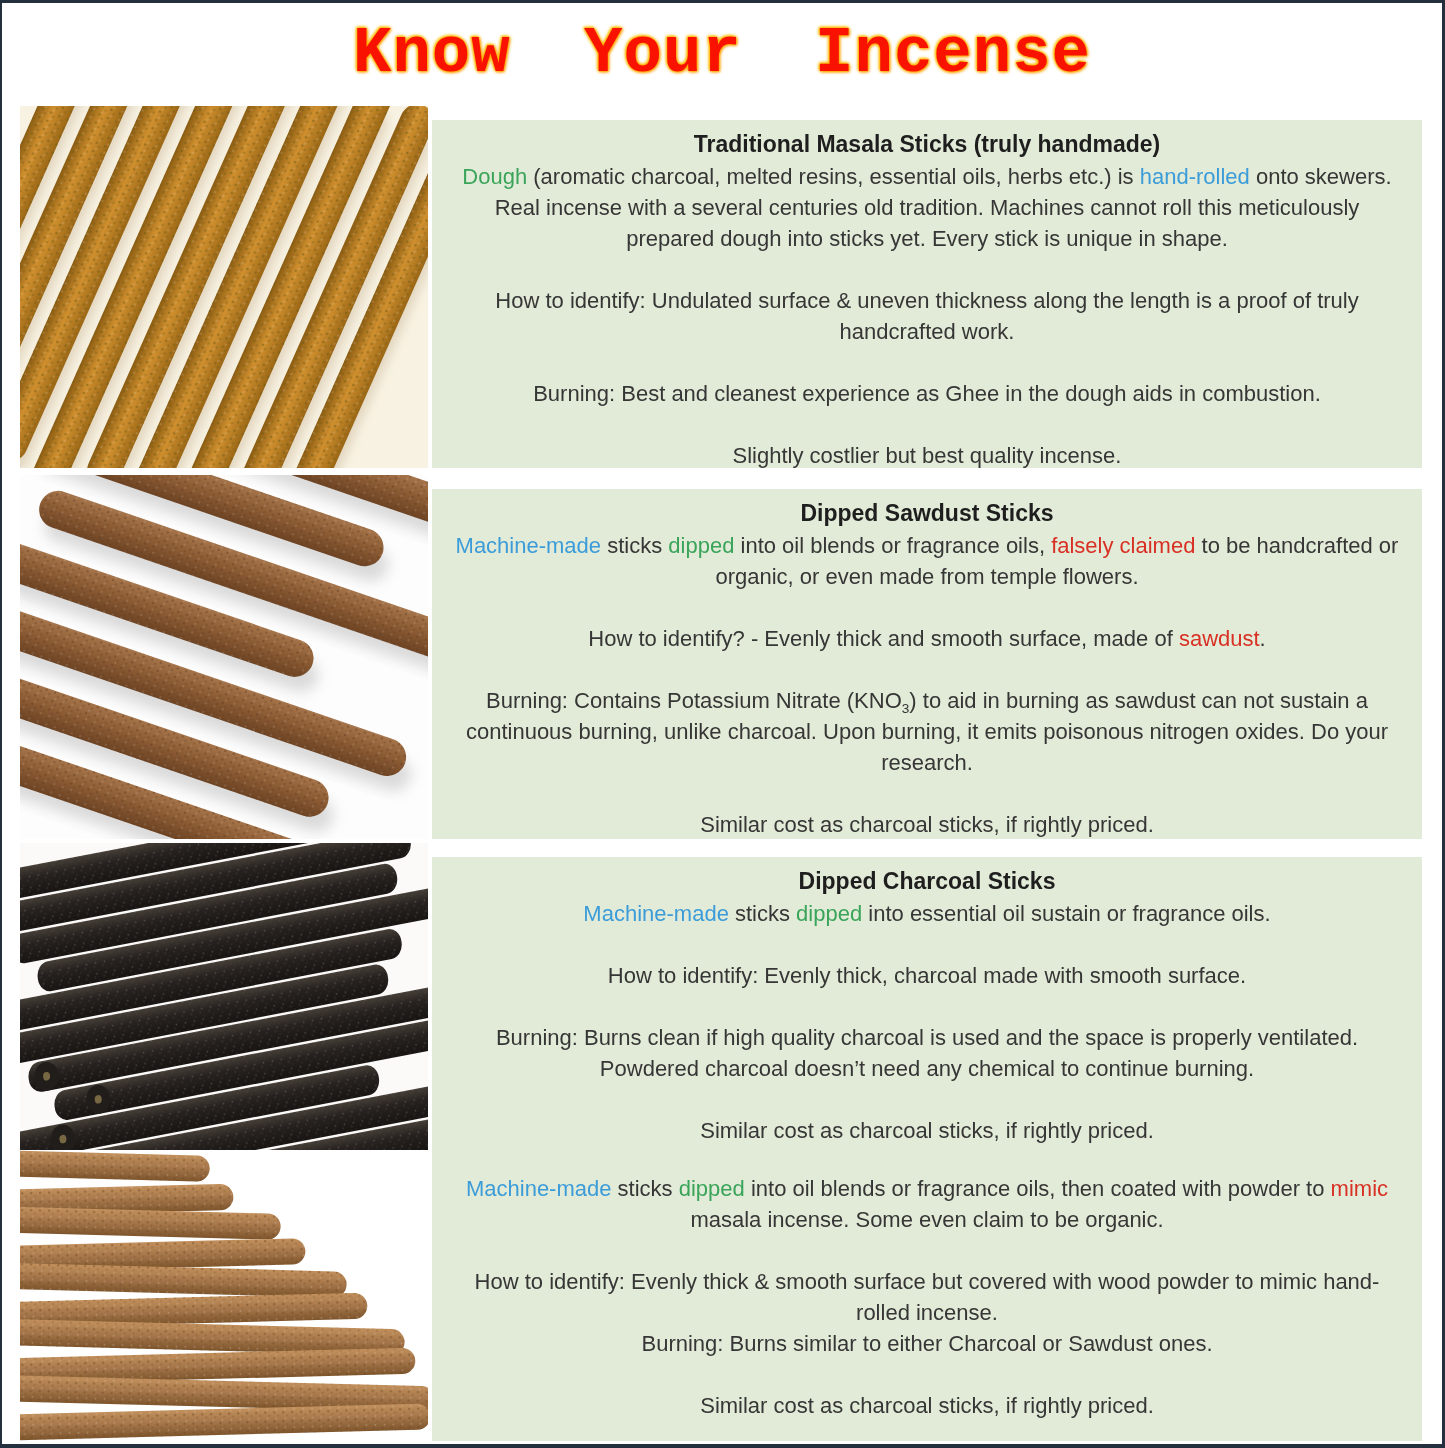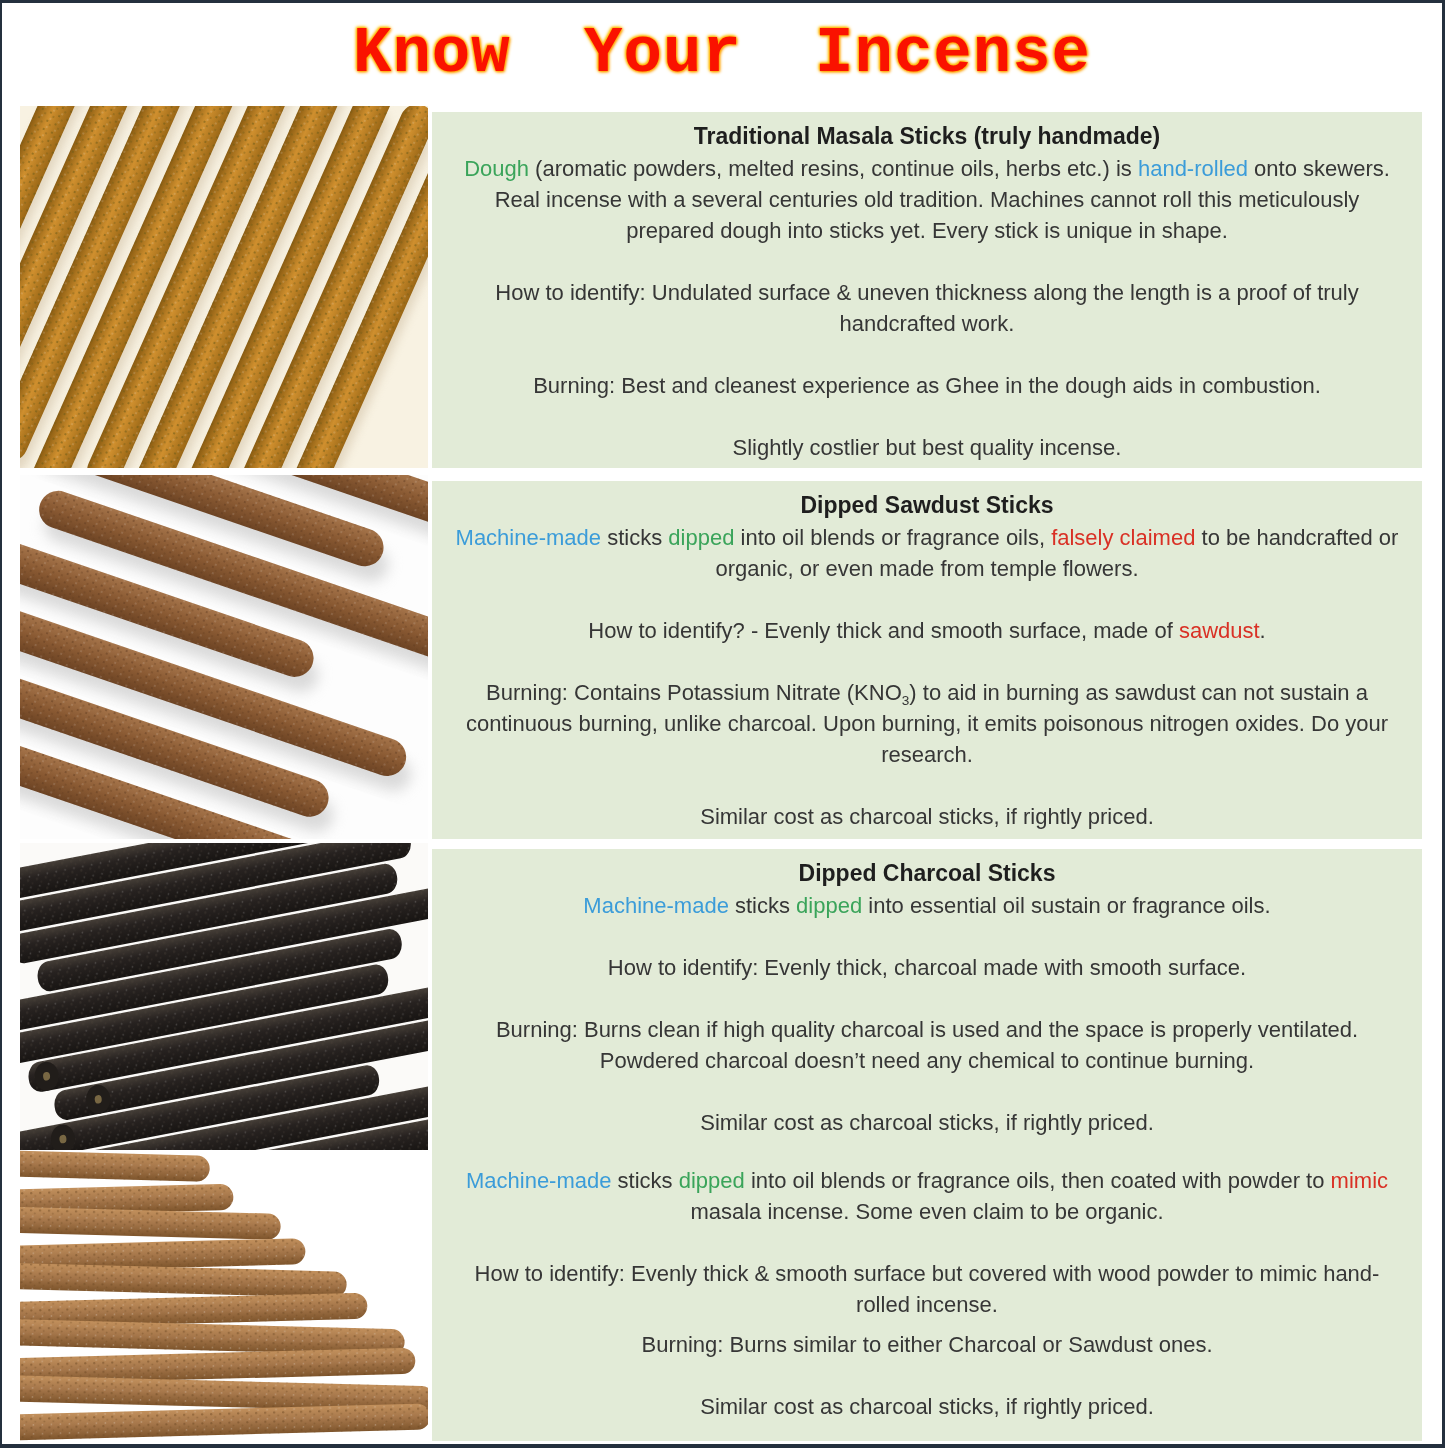--- a/index.html
+++ b/index.html
@@ -36,38 +36,38 @@
   .row-0{top:101px;height:364px;}
   .row-1{top:470px;height:366px;}
   .row-2{top:838px;height:364px;}
   .row-3{top:1145px;height:293px;}
   .photo{
     position:absolute;left:18px;top:2px;bottom:0;width:408px;
     margin:0;overflow:hidden;
   }
   .photo svg{display:block;width:100%;height:100%;}
   .panel{
-    position:absolute;left:430px;top:8px;bottom:0;width:990px;
+    position:absolute;left:430px;top:16px;bottom:0;width:990px;
     background:var(--panel-green,#e2ebd7);
     box-sizing:border-box;
     padding:9px 20px 0;
     text-align:center;
     color:var(--text-dark,#363636);
     font-size:22px;
     line-height:31px;
   }
   .panel h2{
     margin:0 0 1px;
     font-size:23px;
     line-height:31px;
     font-weight:700;
     color:#1e1e1e;
   }
   .para{margin:0 0 31px;}
-  .para.tight{margin-bottom:9px;}
+  .para.tight{margin-bottom:0;}
   .para:last-child{margin-bottom:0;}
   .c-green{color:var(--accent-green,#3aa45a);}
   .c-blue{color:var(--accent-blue,#3b9cd9);}
   .c-red{color:var(--accent-red,#d93025);}
   sub{font-size:62%;line-height:0;}
 </style>
 </head>
 <body>
 
 <div class="page">
@@ -122,21 +122,21 @@
               <rect x="350" y="-38" width="34" height="500" rx="17" fill="#d9cbb2" opacity="0.7" filter="url(#fMs)"></rect>
               <rect x="344" y="-52" width="34" height="480" rx="17" fill="url(#gM)"></rect>
           <rect x="344" y="-52" width="34" height="480" rx="17" fill="url(#tM)"></rect>
               <rect x="-120" y="150" width="32" height="300" rx="16" fill="url(#gM)"></rect>
               <rect x="-120" y="150" width="32" height="300" rx="16" fill="url(#tM)"></rect>
             </g>
           </svg>
         </figure>
         <div class="panel">
           <h2>Traditional Masala Sticks (truly handmade)</h2>
-          <p class="para"><span class="c-green">Dough</span><span> (aromatic powders, melted resins, continue oils, herbs etc.) is </span><span class="c-blue">hand-rolled</span><span> onto skewers. Real incense with a several centuries old tradition. Machines cannot roll this meticulously prepared dough into sticks yet. Every stick is unique in shape.</span></p>
+          <p class="para"><span class="c-green">Dough</span><span> (aromatic charcoal, melted resins, essential oils, herbs etc.) is </span><span class="c-blue">hand-rolled</span><span> onto skewers. Real incense with a several centuries old tradition. Machines cannot roll this meticulously prepared dough into sticks yet. Every stick is unique in shape.</span></p>
           <p class="para"><span>How to identify:  Undulated surface &amp; uneven thickness along the length is a proof of truly handcrafted work.</span></p>
           <p class="para"><span>Burning: Best and cleanest experience as Ghee in the dough aids in combustion.</span></p>
           <p class="para"><span>Slightly costlier but best quality incense.</span></p>
         </div>
       </section>
       <section class="row row-1">
         <figure class="photo">
           <svg viewBox="0 0 408 366" preserveAspectRatio="none">
             <defs>
       <linearGradient id="gS" x1="0" y1="0" x2="0" y2="1">

